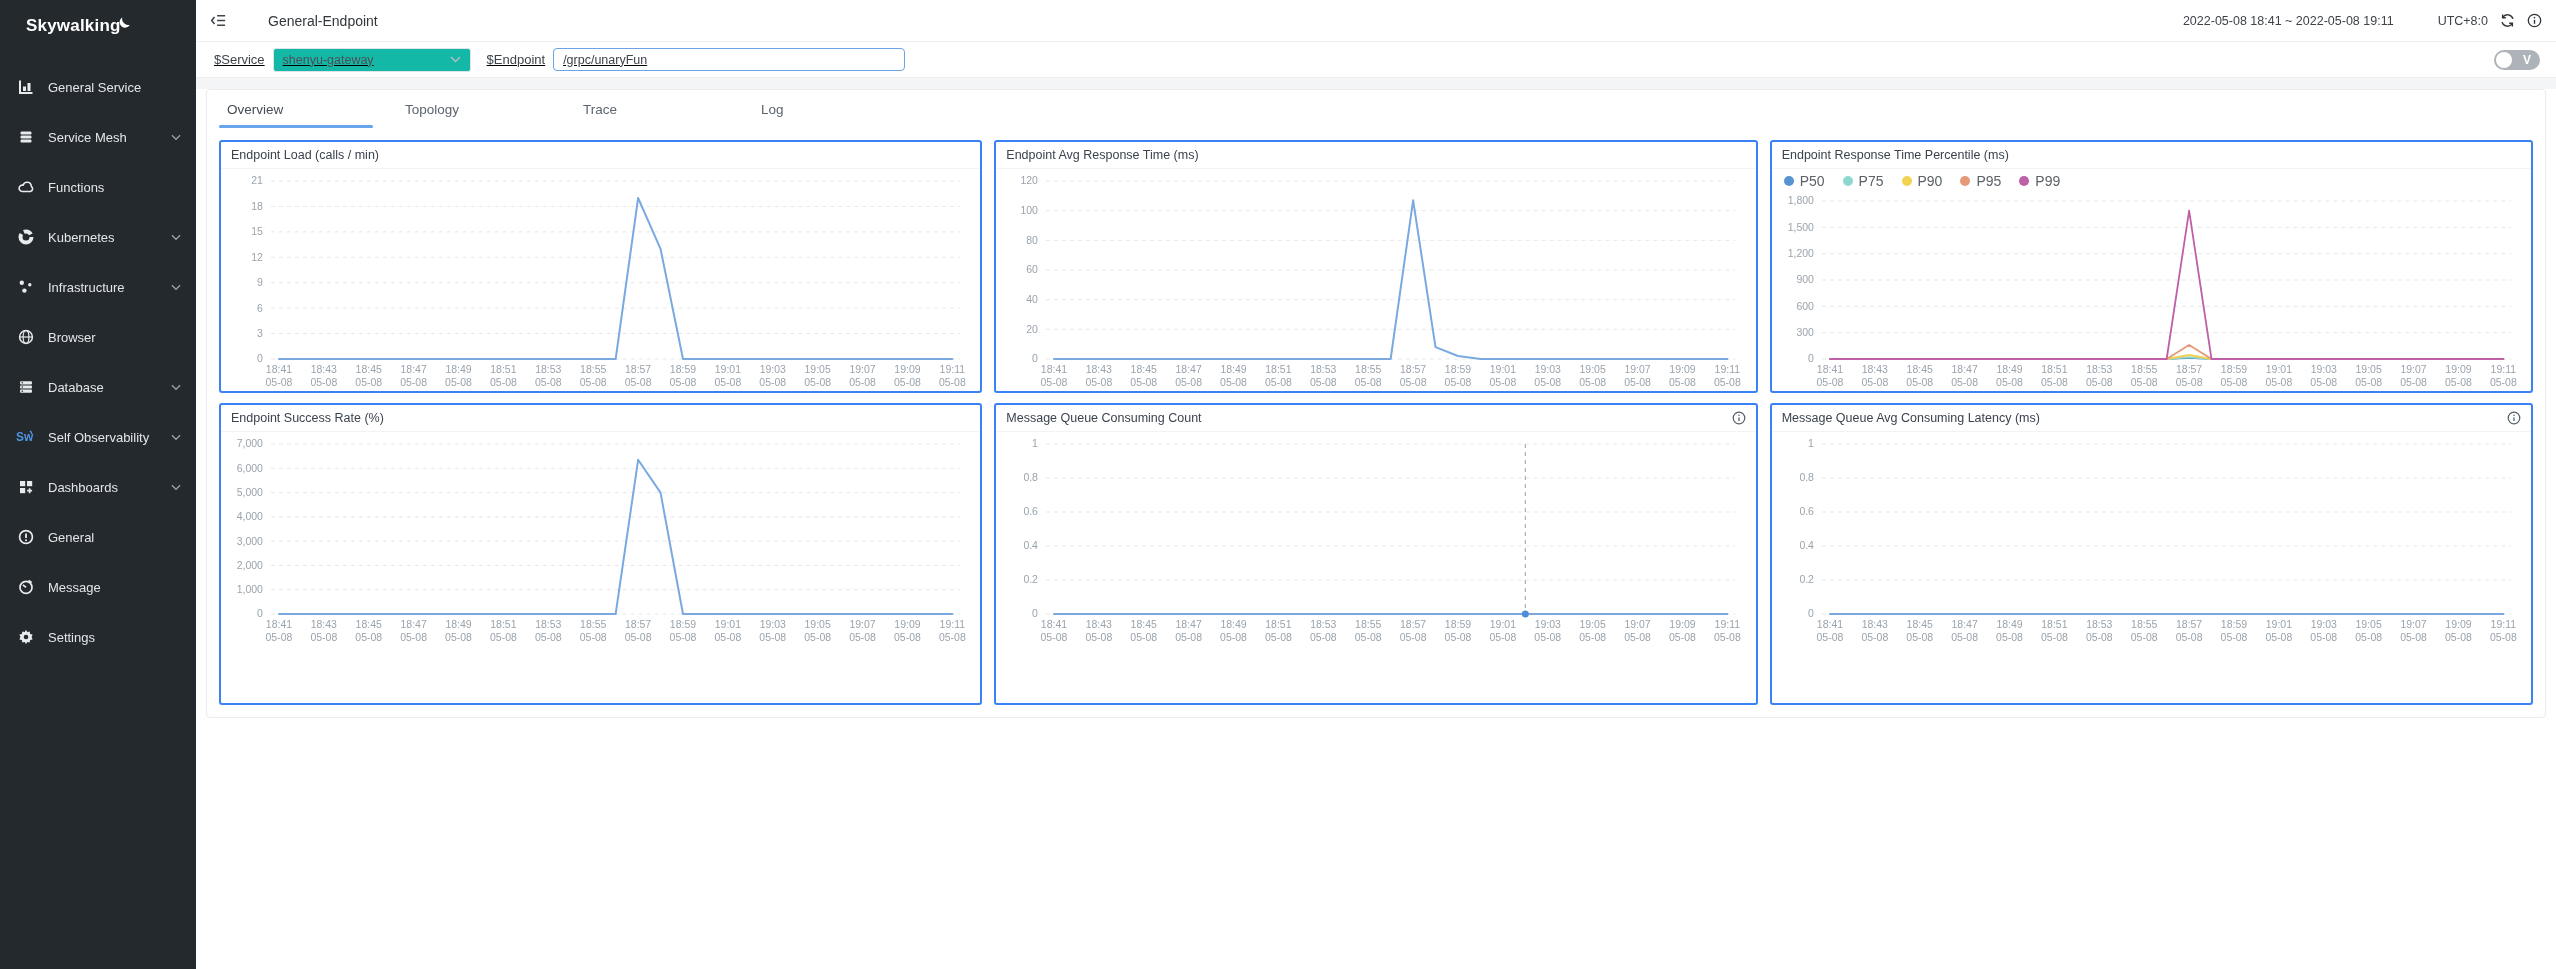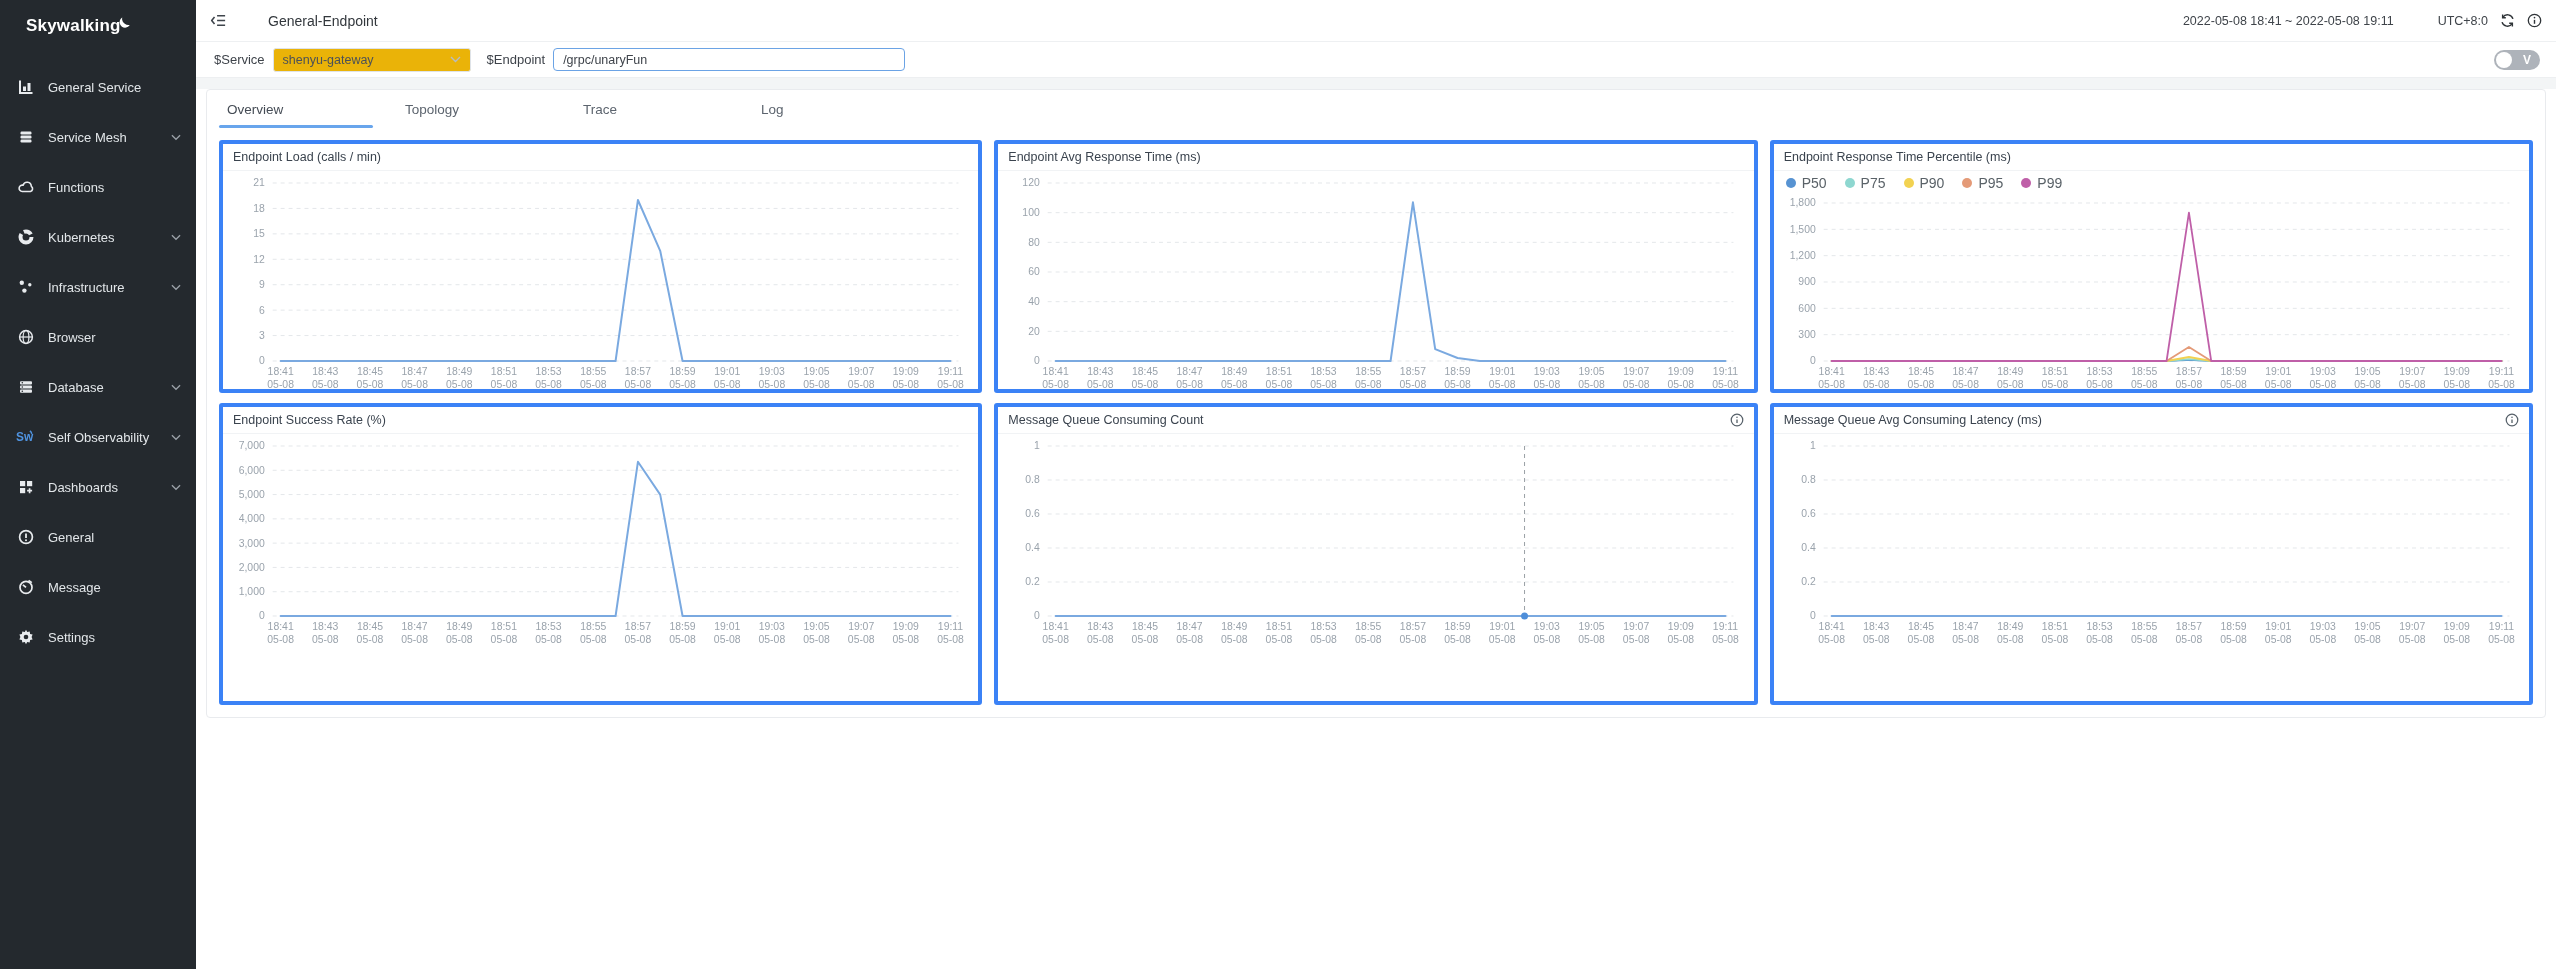--- a/index.html
+++ b/index.html
@@ -23,39 +23,39 @@
   
   .main { flex:1; min-width:0; display:flex; flex-direction:column; background:#fff; }
   .topbar { height:42px; flex-shrink:0; border-bottom:1px solid #eef0f2; display:flex; align-items:center; padding:0 14px;gap:28px; }
   .collapse-btn { display:inline-flex; cursor:pointer; }
   .topbar-title { font-size:14px; color:#32373c; margin-left:13px; }
   .topbar-right { margin-left:auto; display:flex; align-items:center; font-size:12.5px; color:#3f444a; }
   .time-range { cursor:pointer; }
   .tz { margin-left:44px; }
   .icon-btn { margin-left:12px; display:inline-flex; cursor:pointer; }
   
-  .filterbar { height:36px; flex-shrink:0; border-bottom:1px solid #edeff1; display:flex; align-items:center; padding:0 10px; }
+  .filterbar { height:36px; flex-shrink:0; border-bottom:1px solid #edeff1; display:flex; align-items:center; padding:0 10px;text-decoration:underline; }
   .filter-label { font-size:13px; color:#3e434a; margin:0 8px; }
-  .select { width:198px; height:24px; border:1px solid #dfe3e8; background:#eab308; border-radius:3px; display:flex; align-items:center; padding:0 9px; font-size:12.5px; color:#4b5158; cursor:pointer; }
+  .select { width:198px; height:24px; border:1px solid #dfe3e8; background:#14b8a6; border-radius:3px; display:flex; align-items:center; padding:0 9px; font-size:12.5px; color:#4b5158; cursor:pointer; }
   .select .chev { margin-left:auto; display:inline-flex; }
   .text-input { width:352px; height:23px; border:1.5px solid #6ba3e5; border-radius:4px; padding:0 9px; font-size:12.5px; color:#3e434a; outline:none; font-family:inherit; background:#fff; }
   .toggle { margin-left:auto; margin-right:6px; width:46px; height:20px; border-radius:10px; background:#aeb3ba; position:relative; cursor:pointer; flex-shrink:0; }
   .toggle-knob { position:absolute; left:2px; top:2px; width:16px; height:16px; border-radius:50%; background:#fff; }
   .toggle-text { position:absolute; right:9px; top:3px; color:#fff; font-size:12px; font-weight:bold; line-height:14px; }
   .graystrip { height:11px; background:#f3f5f6; flex-shrink:0; }
   
   .panel { margin:0 10px; border:1px solid #e9ebee; border-radius:4px; background:#fff; }
   .tabs { display:flex; height:38px; align-items:stretch; }
   .tab { width:178px; position:relative; display:flex; align-items:center; cursor:pointer; font-size:13.5px; color:#5c646e; }
   .tab > span { padding-left:20px; }
   .tab.active { color:#454c55; }
   .tab-underline { position:absolute; left:12px; bottom:0; width:154px; height:3px; background:#68a5ec; border-radius:2px; }
   
   .grid { display:grid; grid-template-columns:repeat(3,1fr); gap:10px 12px; padding:12px; }
-  .chart-card { border:4px solid #3b82f6; border-radius:3px; background:#fff; overflow:hidden; }
+  .chart-card { border:2px solid #3b82f6; border-radius:3px; background:#fff; overflow:hidden; }
   .r1 { height:253px; } .r2 { height:302px; }
   .card-head { height:27px; padding:0 10px; font-size:12.5px; color:#3a434e; border-bottom:1px solid #f1f3f5; display:flex; align-items:center; }
   .card-head .t { flex:1; }
   .card-info { display:inline-flex; cursor:pointer; }
   .chart-legend { display:flex; align-items:center; height:24px; padding-left:12px; gap:18px; font-size:14px; color:#5a6268; }
   .legend-item { display:flex; align-items:center; gap:6px; cursor:pointer; }
   .legend-dot { width:10px; height:10px; border-radius:50%; }
 </style>
 </head>
 <body>

